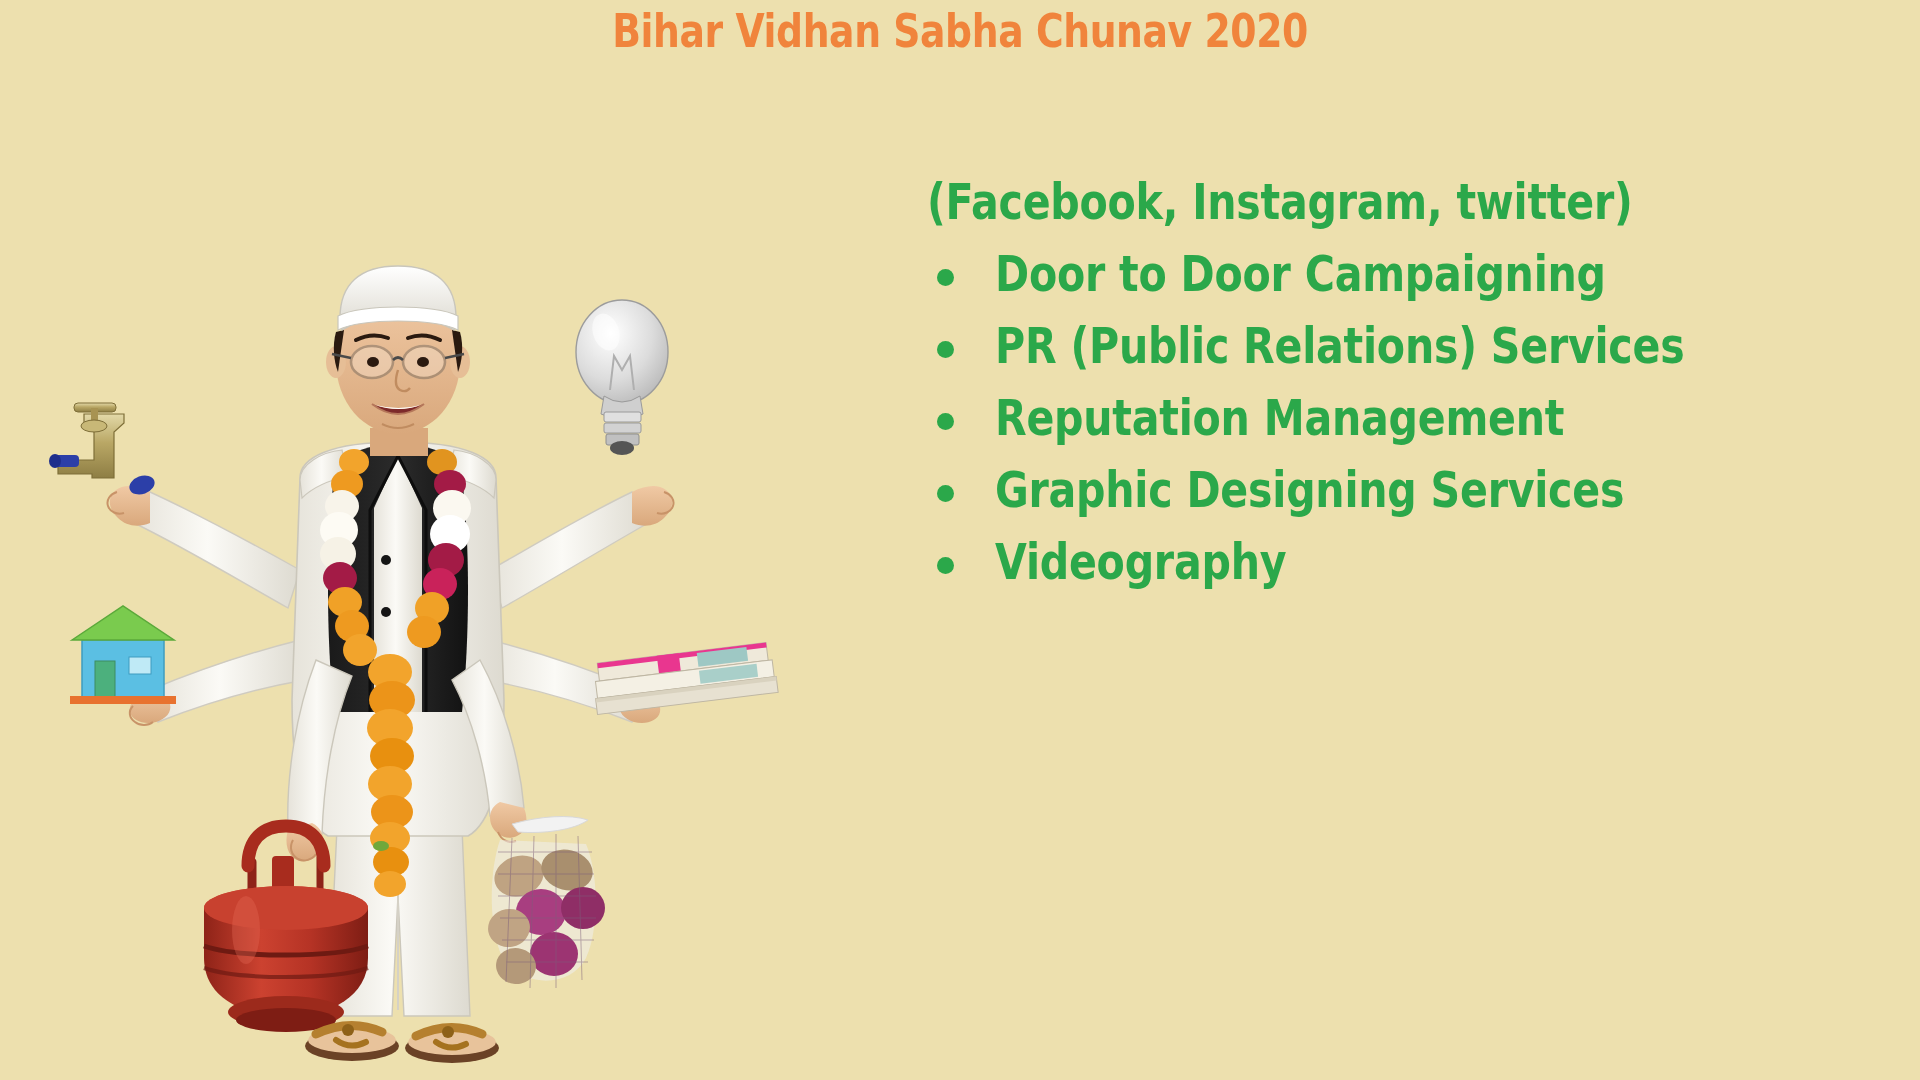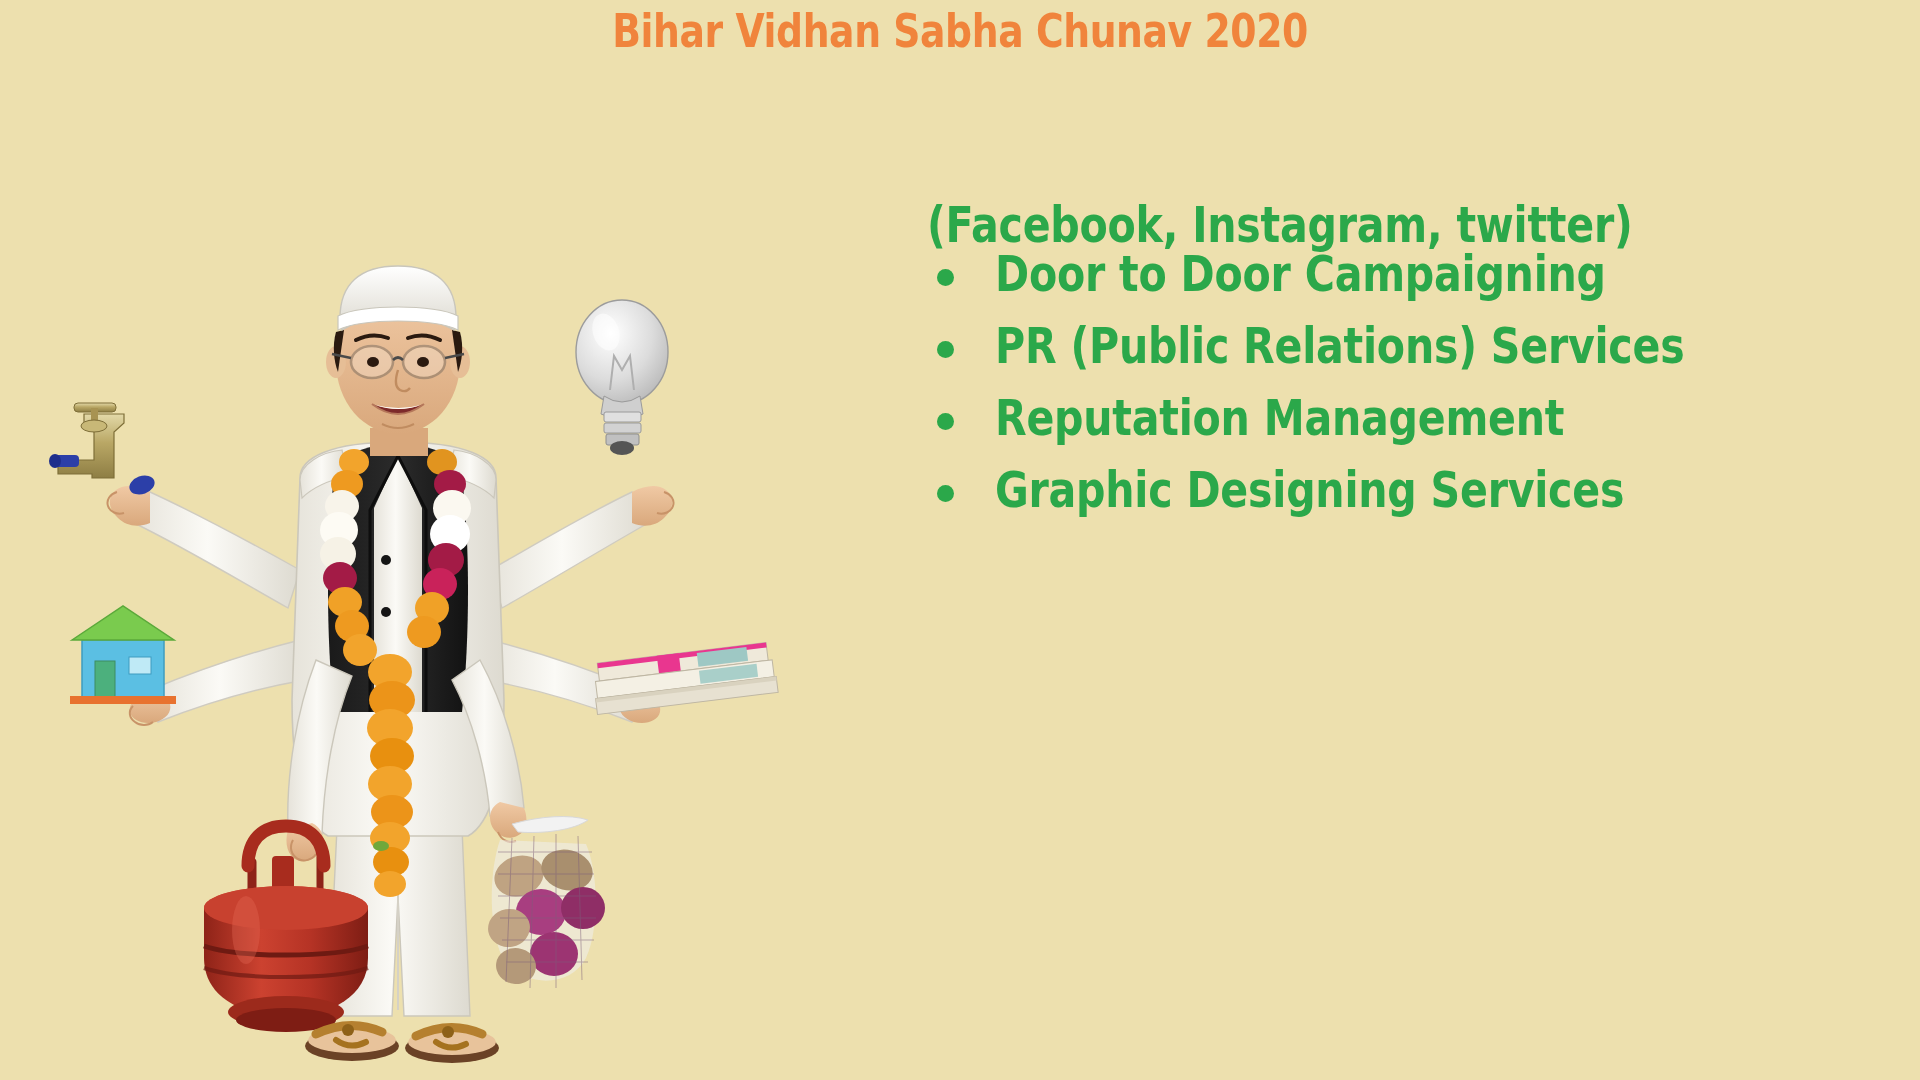--- a/index.html
+++ b/index.html
@@ -53,21 +53,20 @@
     width: 1000px;
   }
   .svc-row {
     display: flex;
     align-items: baseline;
     height: 72px;
   }
   .svc-row.cont {
     height: 72px;
     padding-left: 0;
-    align-items: flex-end;
   }
   .bullet-cell {
     width: 90px;
     flex: 0 0 90px;
     text-align: left;
     padding-left: 32px;
     box-sizing: border-box;
   }
   .bullet-dot {
     display: inline-block;
@@ -363,15 +362,19 @@
       <span class="svc-text">PR (Public Relations) Services</span>
     </div>
     <div class="svc-row">
       <span class="bullet-cell"><span class="bullet-dot"></span></span>
       <span class="svc-text">Reputation Management</span>
     </div>
     <div class="svc-row">
       <span class="bullet-cell"><span class="bullet-dot"></span></span>
       <span class="svc-text">Graphic Designing Services</span>
     </div>
+    <div class="svc-row">
+      <span class="bullet-cell"><span class="bullet-dot"></span></span>
+      <span class="svc-text">Videography</span>
+    </div>
   </div>
 
 </div>
 
 </body></html>

